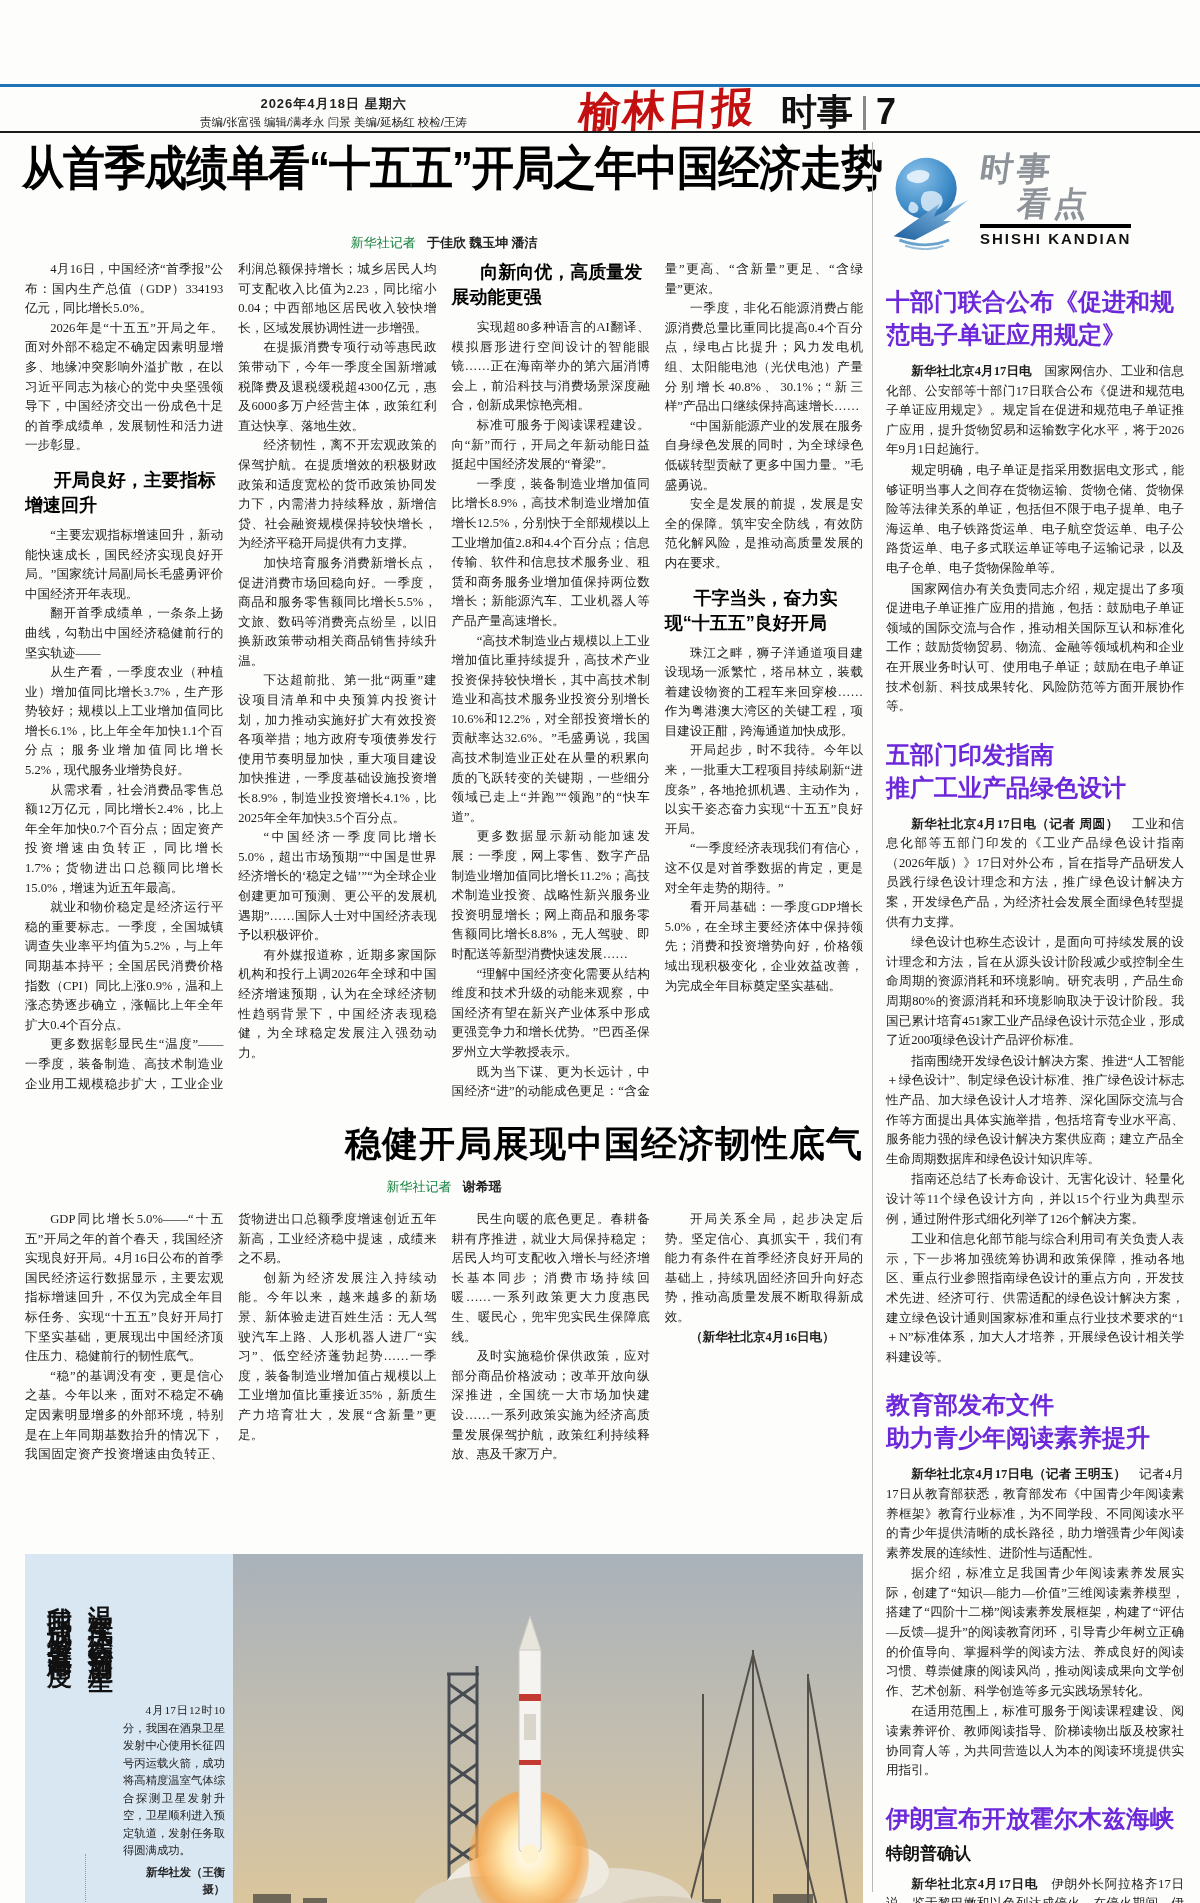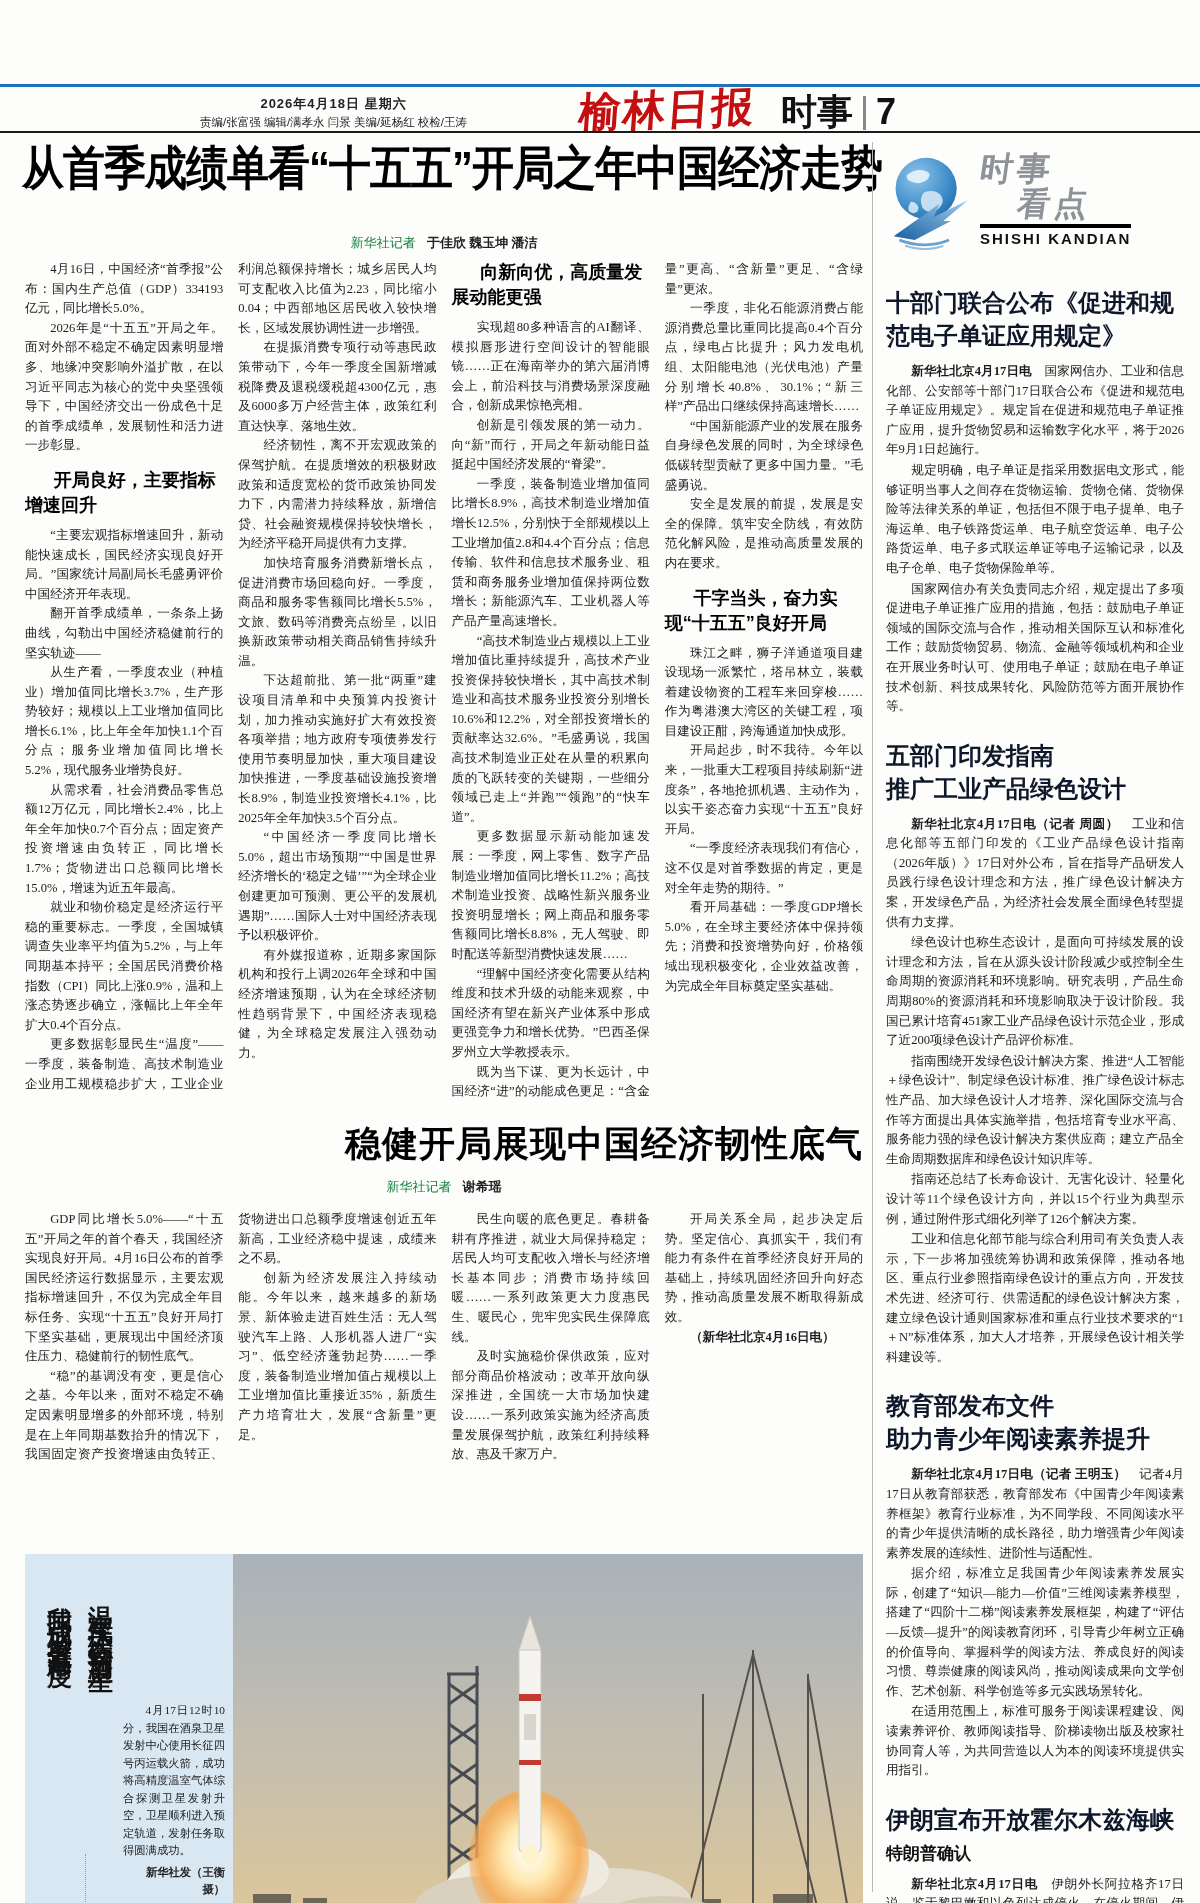--- a/index.html
+++ b/index.html
@@ -60,21 +60,21 @@
   .sidebar{position:absolute;left:886px;top:146px;width:298px;}
   .logo-box{display:flex;align-items:flex-start;height:118px;position:relative;}
   .logo-globe{width:86px;height:104px;flex:none;}
   .logo-txt{margin-left:6px;margin-top:6px;}
   .logo-cn{font-family:"Liberation Sans",sans-serif;font-weight:900;font-size:33px;line-height:33px;
            color:#8e9399;transform:skewX(-8deg);letter-spacing:4px;}
   .logo-cn2{display:block;margin-left:42px;margin-top:2px;}
   .logo-en{margin-top:4px;margin-left:2px;font-family:"Liberation Sans",sans-serif;font-weight:900;
            font-size:15px;letter-spacing:2px;color:#111;border-top:4px solid #000000;padding-top:2px;display:inline-block;}
   .sb-art{margin-top:22px;}
-  .sb-head{font-weight:900;font-size:24px;line-height:33px;color:#0f172a;font-family:Liberation Sans, sans-serif;margin-bottom:10px;}
+  .sb-head{font-weight:900;font-size:24px;line-height:33px;color:#6d28d9;font-family:Liberation Serif, serif;margin-bottom:10px;}
   .sb-sub{font-family:"Liberation Sans",sans-serif;font-weight:bold;font-size:17px;margin:-4px 0 10px 0;color:#111;}
   .sb-art p{margin-bottom:1px;}
   .dl{font-weight:bold;}
 </style>
 </head>
 <body>
 
 <div class="page">
 
   <div class="blue-rule"></div>
@@ -106,21 +106,21 @@
     <p>就业和物价稳定是经济运行平稳的重要标志。一季度，全国城镇调查失业率平均值为5.2%，与上年同期基本持平；全国居民消费价格指数（CPI）同比上涨0.9%，温和上涨态势逐步确立，涨幅比上年全年扩大0.4个百分点。</p>
     <p>更多数据彰显民生“温度”——一季度，装备制造、高技术制造业企业用工规模稳步扩大，工业企业利润总额保持增长；城乡居民人均可支配收入比值为2.23，同比缩小0.04；中西部地区居民收入较快增长，区域发展协调性进一步增强。</p>
     <p>在提振消费专项行动等惠民政策带动下，今年一季度全国新增减税降费及退税缓税超4300亿元，惠及6000多万户经营主体，政策红利直达快享、落地生效。</p>
     <p>经济韧性，离不开宏观政策的保驾护航。在提质增效的积极财政政策和适度宽松的货币政策协同发力下，内需潜力持续释放，新增信贷、社会融资规模保持较快增长，为经济平稳开局提供有力支撑。</p>
     <p>加快培育服务消费新增长点，促进消费市场回稳向好。一季度，商品和服务零售额同比增长5.5%，文旅、数码等消费亮点纷呈，以旧换新政策带动相关商品销售持续升温。</p>
     <p>下达超前批、第一批“两重”建设项目清单和中央预算内投资计划，加力推动实施好扩大有效投资各项举措；地方政府专项债券发行使用节奏明显加快，重大项目建设加快推进，一季度基础设施投资增长8.9%，制造业投资增长4.1%，比2025年全年加快3.5个百分点。</p>
     <p>“中国经济一季度同比增长5.0%，超出市场预期”“中国是世界经济增长的‘稳定之锚’”“为全球企业创建更加可预测、更公平的发展机遇期”……国际人士对中国经济表现予以积极评价。</p>
     <p>有外媒报道称，近期多家国际机构和投行上调2026年全球和中国经济增速预期，认为在全球经济韧性趋弱背景下，中国经济表现稳健，为全球稳定发展注入强劲动力。</p>
     <div class="subhead">向新向优，高质量发展动能更强</div>
     <p>实现超80多种语言的AI翻译、模拟唇形进行空间设计的智能眼镜……正在海南举办的第六届消博会上，前沿科技与消费场景深度融合，创新成果惊艳亮相。</p>
-    <p>创新是引领发展的第一动力。向“新”而行，开局之年新动能日益挺起中国经济发展的“脊梁”。</p>
+    <p>标准可服务于阅读课程建设。向“新”而行，开局之年新动能日益挺起中国经济发展的“脊梁”。</p>
     <p>一季度，装备制造业增加值同比增长8.9%，高技术制造业增加值增长12.5%，分别快于全部规模以上工业增加值2.8和4.4个百分点；信息传输、软件和信息技术服务业、租赁和商务服务业增加值保持两位数增长；新能源汽车、工业机器人等产品产量高速增长。</p>
     <p>“高技术制造业占规模以上工业增加值比重持续提升，高技术产业投资保持较快增长，其中高技术制造业和高技术服务业投资分别增长10.6%和12.2%，对全部投资增长的贡献率达32.6%。”毛盛勇说，我国高技术制造业正处在从量的积累向质的飞跃转变的关键期，一些细分领域已走上“并跑”“领跑”的“快车道”。</p>
     <p>更多数据显示新动能加速发展：一季度，网上零售、数字产品制造业增加值同比增长11.2%；高技术制造业投资、战略性新兴服务业投资明显增长；网上商品和服务零售额同比增长8.8%，无人驾驶、即时配送等新型消费快速发展……</p>
     <p>“理解中国经济变化需要从结构维度和技术升级的动能来观察，中国经济有望在新兴产业体系中形成更强竞争力和增长优势。”巴西圣保罗州立大学教授表示。</p>
     <p>既为当下谋、更为长远计，中国经济“进”的动能成色更足：“含金量”更高、“含新量”更足、“含绿量”更浓。</p>
     <p>一季度，非化石能源消费占能源消费总量比重同比提高0.4个百分点，绿电占比提升；风力发电机组、太阳能电池（光伏电池）产量分别增长40.8%、30.1%；“新三样”产品出口继续保持高速增长……</p>
     <p>“中国新能源产业的发展在服务自身绿色发展的同时，为全球绿色低碳转型贡献了更多中国力量。”毛盛勇说。</p>
     <p>安全是发展的前提，发展是安全的保障。筑牢安全防线，有效防范化解风险，是推动高质量发展的内在要求。</p>
     <div class="subhead">干字当头，奋力实现“十五五”良好开局</div>
     <p>珠江之畔，狮子洋通道项目建设现场一派繁忙，塔吊林立，装载着建设物资的工程车来回穿梭……作为粤港澳大湾区的关键工程，项目建设正酣，跨海通道加快成形。</p>

